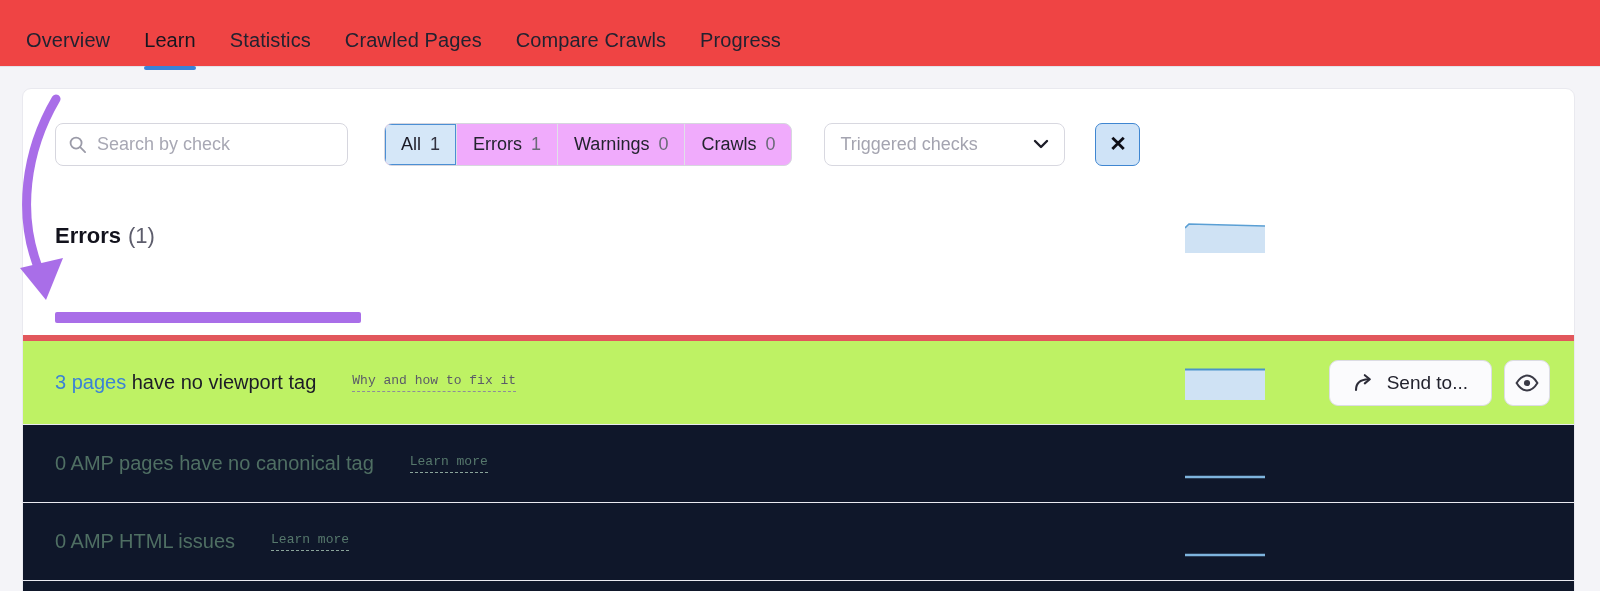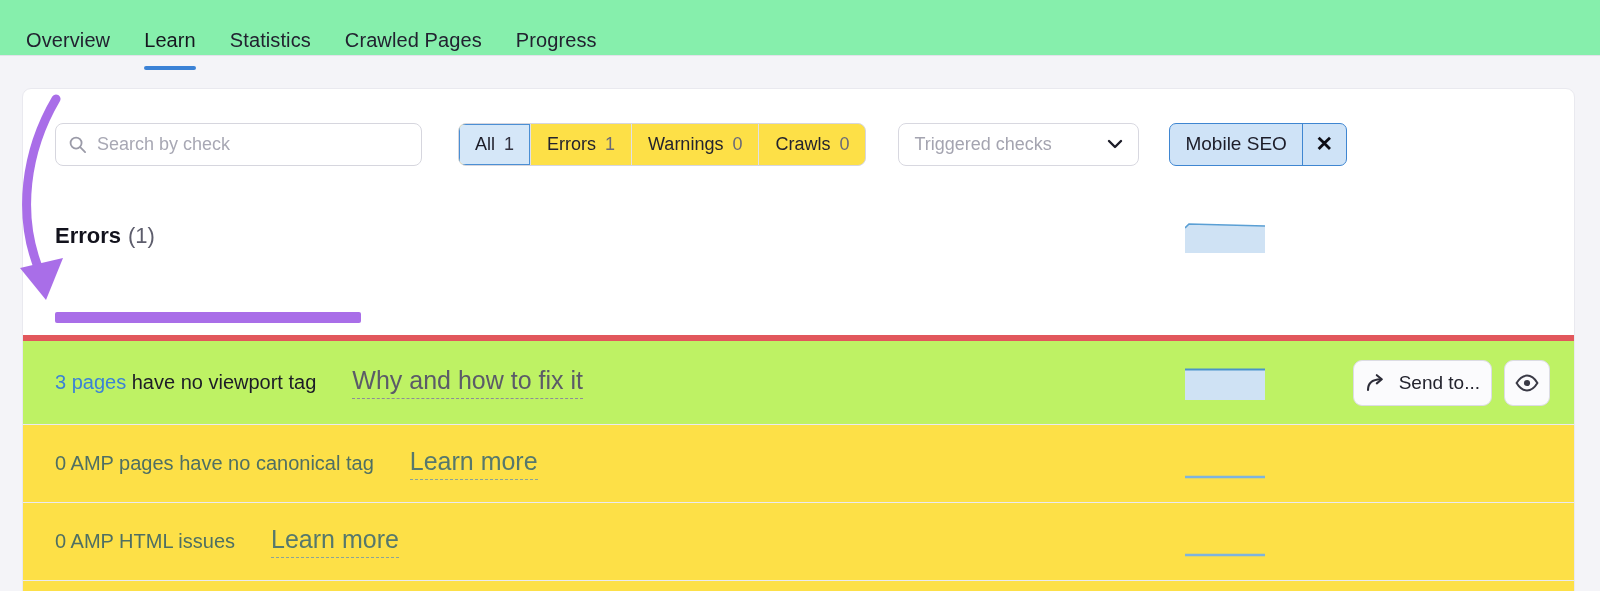--- a/index.html
+++ b/index.html
@@ -5,22 +5,22 @@
   * { box-sizing: border-box; margin: 0; padding: 0; }
   html, body {
     width: 1600px; height: 591px;
     background: #f4f4f8;
     font-family: "Liberation Sans", sans-serif;
     overflow: hidden;
   }
 
   
   .tabbar {
-    position: absolute; top: 0; left: 0; width: 1600px; height: 56px;
-    background: #86efac;
+    position: absolute; top: 0; left: 0; width: 1600px; height: 67px;
+    background: #ef4444;
     border-bottom: 1px solid #e2e2ea;
     display: flex; align-items: flex-start;
     padding-left: 26px;
   }
   .tab {
     position: relative;
     font-size: 20px; color: #222230;
     padding: 29px 0 18px 0;
     margin-right: 34px;
     cursor: pointer;
@@ -44,38 +44,38 @@
   }
 
   
   .filterbar {
     position: absolute; left: 0; top: 0; width: 100%; height: 110px;
     display: flex; align-items: center;
     padding-left: 32px;
   }
 
   .search-box {
-    width: 367px; height: 43px;
+    width: 293px; height: 43px;
     border: 1px solid #d6d6de; border-radius: 8px;
     display: flex; align-items: center;
     padding: 0 12px;
     background: #fff;
   }
   .search-icon { width: 19px; height: 19px; flex: 0 0 19px; margin-right: 10px; }
   .search-input {
     border: none; outline: none; background: transparent;
     font-family: "Liberation Sans", sans-serif;
     font-size: 18px; color: #30303c; width: 100%;
   }
   .search-input::placeholder { color: #a8a8b4; }
 
   .segmented {
     display: flex; margin-left: 36px;
     border: 1px solid #d6d6de; border-radius: 8px;
-    height: 43px; overflow: hidden; background:#fde047;
+    height: 43px; overflow: hidden; background:#f0abfc;
   }
   .seg {
     display: flex; align-items: center; gap: 9px;
     padding: 0 16px; height: 100%;
     font-size: 18px; color: #23232e;
     border-right: 1px solid #e0e0e8;
     cursor: pointer; white-space: nowrap;
   }
   .seg:last-child { border-right: none; }
   .seg .cnt { color: #6a6a78; }
@@ -135,47 +135,47 @@
   }
 
   
   .row {
     position: absolute; left: 0; width: 100%;
     display: flex; align-items: center;
     padding-left: 32px;
     border-bottom: 1px solid #eaeaf1;
   }
   .row.primary { top: 252px; height: 84px; background: #bef264; }
-  .row.muted   { height: 78px; background: #fde047; }
+  .row.muted   { height: 78px; background: #0f172a; }
 
   .row-title { font-size: 20px; white-space: nowrap; }
   .row-title .lead-link { color: #3b82d6; cursor: pointer; }
   .row-title .rest { color: #1c1c27; }
   .row-title.dim { color: #4f6f63; }
 
   .dashed-link {
-    margin-left: 36px; font-size: 25px; color: #5b5b68;
+    margin-left: 36px; font-size: 13px; color: #5b5b68;
     border-bottom: 1px dashed #8d8d99;
-    padding-bottom: 3px; cursor: pointer; white-space: nowrap;
+    padding-bottom: 3px; cursor: pointer; white-space: nowrap; font-family: Liberation Mono, monospace;
   }
   .dashed-link.dim { color: #56786c; border-bottom-color: #8aa49a; }
 
   .row-spark {
     position: absolute; left: 1162px;
     width: 80px; height: 34px;
   }
 
   .row-actions {
     position: absolute; right: 24px; top: 50%;
     transform: translateY(-50%);
     display: flex; align-items: center; gap: 12px;
   }
   .btn-send {
     display: flex; align-items: center; gap: 12px;
-    height: 46px; padding: 0 11px;
+    height: 46px; padding: 0 23px;
     border: 1px solid #dcdce4; border-radius: 9px;
     background: #fbfbfd; font-size: 19px; color: #23232e;
     cursor: pointer; white-space: nowrap;
   }
   .btn-eye {
     width: 46px; height: 46px;
     border: 1px solid #dcdce4; border-radius: 9px;
     background: #fbfbfd;
     display: flex; align-items: center; justify-content: center;
     cursor: pointer;
@@ -203,20 +203,23 @@
     <span>Learn</span>
     <span class="tab-underline"></span>
   </div>
   <div class="tab">
     <span>Statistics</span>
   </div>
   <div class="tab">
     <span>Crawled Pages</span>
   </div>
   <div class="tab">
+    <span>Compare Crawls</span>
+  </div>
+  <div class="tab">
     <span>Progress</span>
   </div>
 </div>
 
 <div class="card">
 
   <div class="filterbar">
 
     <div class="search-box">
       <svg class="search-icon" viewBox="0 0 20 20">
@@ -246,21 +249,20 @@
     </div>
 
     <div class="dropdown">
       <span>Triggered checks</span>
       <svg class="caret" viewBox="0 0 16 10">
         <polyline points="2,2 8,8 14,2" fill="none" stroke="#1d1d28" stroke-width="2.4" stroke-linecap="round" stroke-linejoin="round"></polyline>
       </svg>
     </div>
 
     <div class="chip">
-      <span class="chip-label">Mobile SEO</span>
       <span class="chip-close">✕</span>
     </div>
   </div>
 
   <div class="errors-head">
     <span class="errors-title">Errors</span>
     <span class="errors-count">(1)</span>
 
     <svg class="head-spark" viewBox="0 0 80 32" preserveAspectRatio="none">
       <path d="M0,7 L4,3 L80,5 L80,32 L0,32 Z" fill="#cfe2f4"></path>

